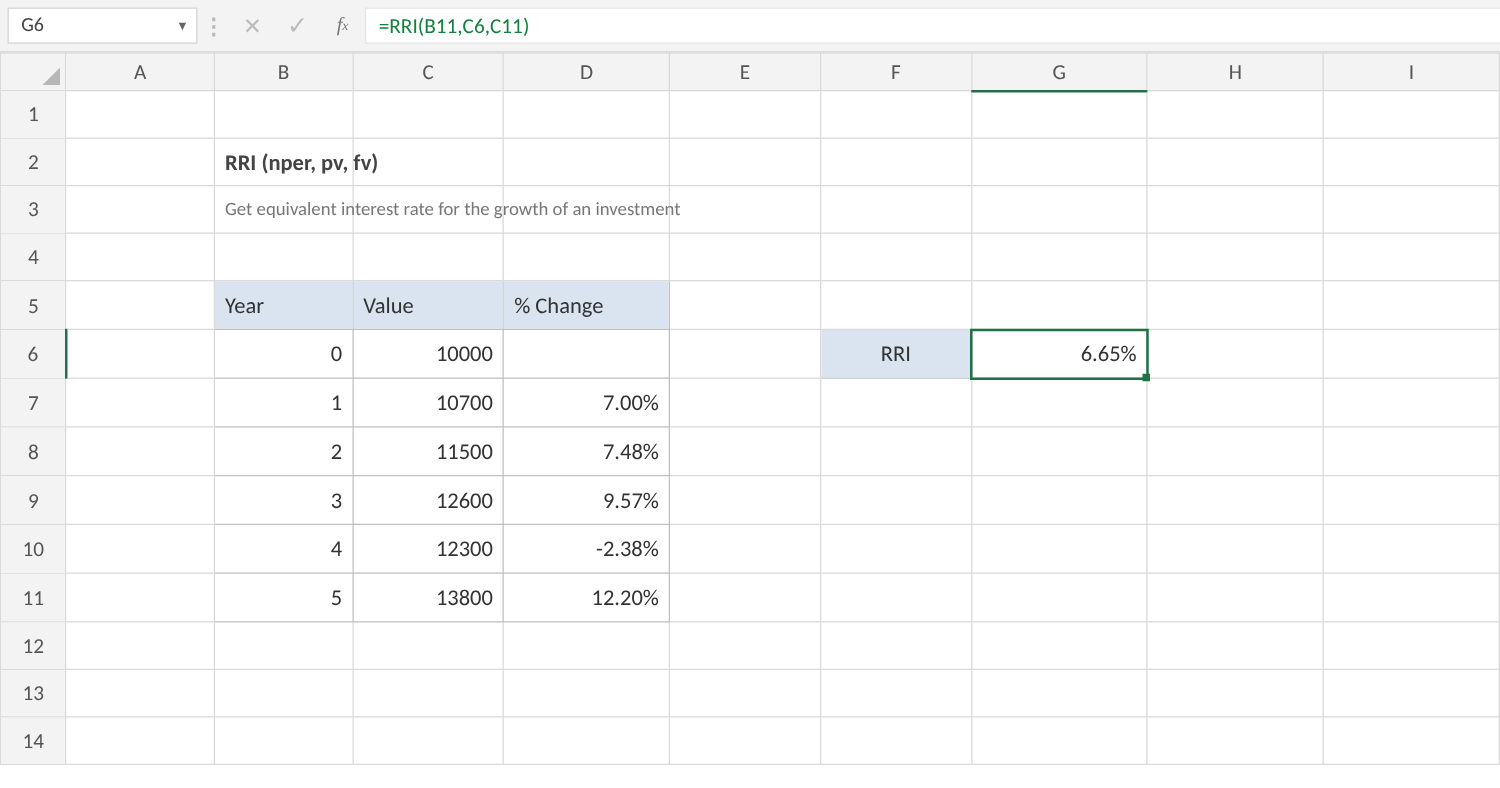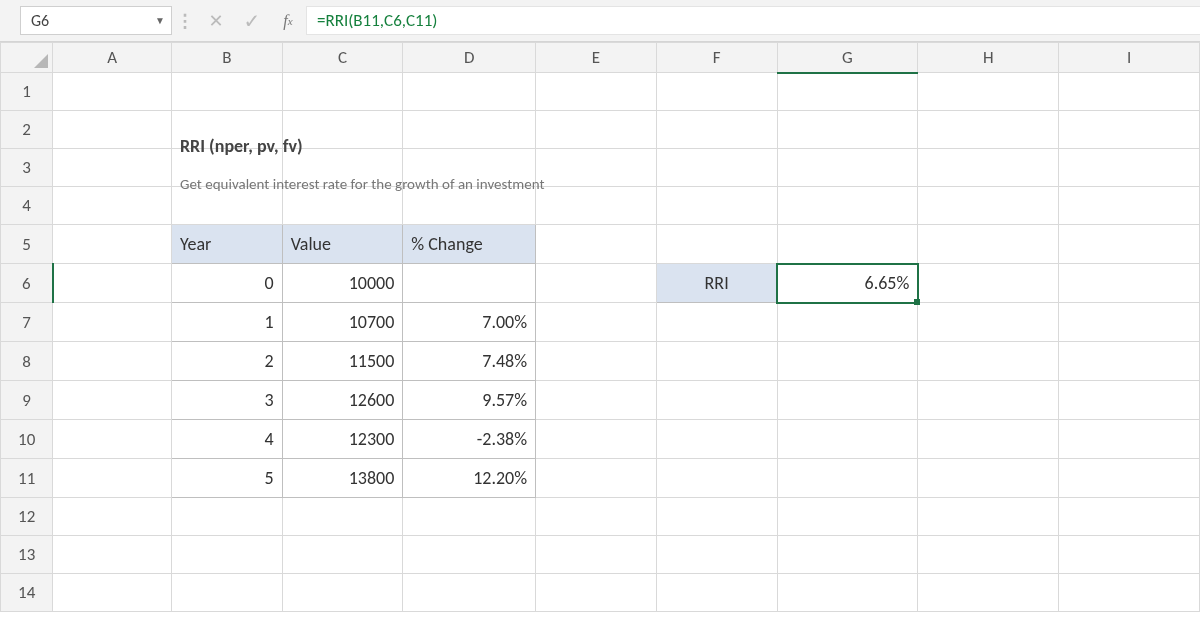--- a/index.html
+++ b/index.html
@@ -18,21 +18,21 @@
     height: 42px;
     background: #f3f3f3;
     border-bottom: 1px solid #d4d4d4;
   }
   .name-box-wrap {
     display: flex;
     align-items: center;
     width: 152px;
     background: #fff;
     border: 1px solid #cfcfcf;
-    margin: 6px 0 6px 20px;
+    margin: 6px 0 6px 6px;
     padding: 0 6px 0 10px;
     font-size: 16px;
     color: #444;
     justify-content: space-between;
   }
   .name-box-wrap .dd {
     font-size: 10px;
     color: #666;
   }
   .fb-gap {
@@ -99,21 +99,21 @@
   .colF { width: 120px; }
   .colG { width: 140px; }
   .colH { width: 140px; }
   .colI { width: 140px; }
 
   table.sheet td { padding: 0; position: relative; }
   table.sheet td > div { padding: 0 8px; line-height: 38px; white-space: nowrap; }
 
   .bold { font-weight: bold; color:#444;}
   .grey { color: #777; font-size: 15px;}
-  .overflow { position: absolute; left:0; top:16px; width: 800px; pointer-events:none; }
+  .overflow { position: absolute; left:0; top:0; width: 800px; pointer-events:none; }
 
   .tbl-hdr { background: #dae3f0; text-align:left; }
   .tbl-cell-b { border: 1px solid #bfbfbf !important; }
   .num { text-align: right; }
 
   .rri-label { background: #dae3f0; text-align:center; }
 
   .active-cell {
     outline: 2px solid #1f7246;
     outline-offset: -1px;

